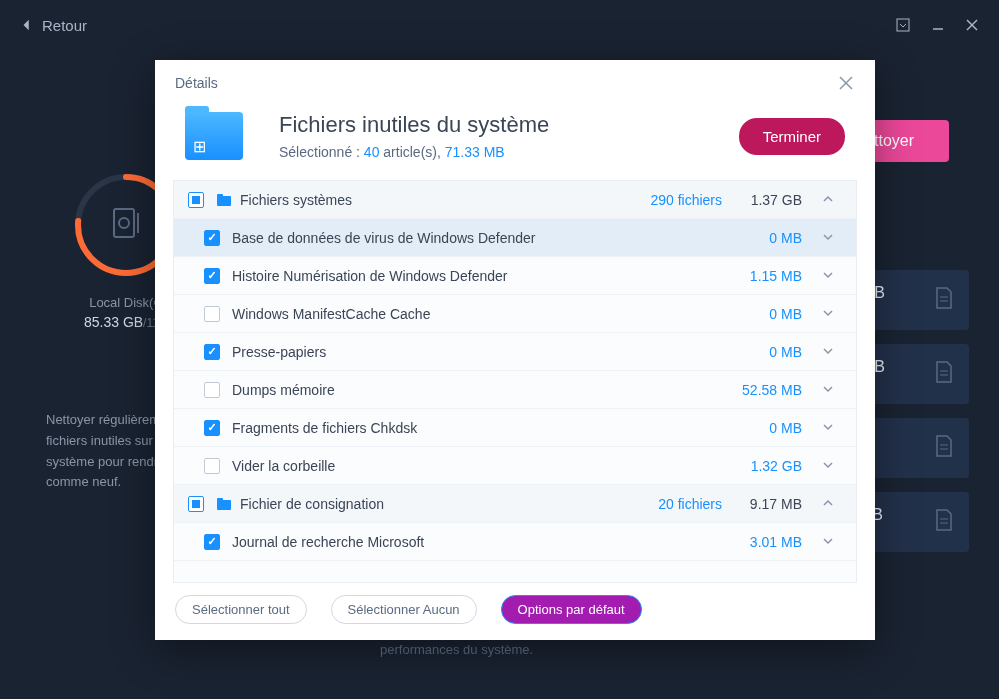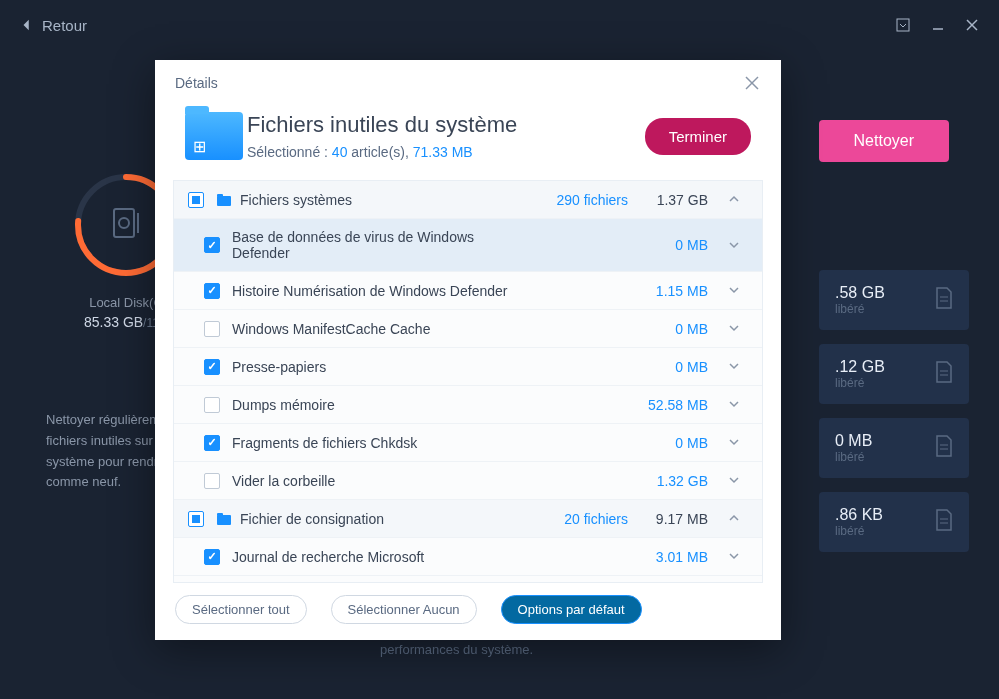--- a/index.html
+++ b/index.html
@@ -25,26 +25,26 @@
 
 .clean-btn { position: absolute; right: 50px; top: 120px; background: #ec4899; color: white; border: none; padding: 12px 35px; border-radius: 4px; font-size: 16px; cursor: pointer; }
 .right-cards { position: absolute; right: 30px; top: 270px; width: 150px; }
 .card { background: #22314a; border-radius: 4px; padding: 14px 16px; margin-bottom: 14px; display: flex; justify-content: space-between; align-items: center; }
 .card-text { text-align: left; }
 .card-size { color: #e8eef7; font-size: 16px; font-weight: 500; }
 .card-label { color: #5a6a82; font-size: 12px; }
 .card-icon { color: #5a6a82; }
 
 
-.modal { position: absolute; left: 155px; top: 60px; width: 626px; height: 580px; background: #fff; box-shadow: 0 10px 40px rgba(0,0,0,0.4); display: flex; flex-direction: column; }
+.modal { position: absolute; left: 155px; top: 60px; width: 720px; height: 580px; background: #fff; box-shadow: 0 10px 40px rgba(0,0,0,0.4); display: flex; flex-direction: column; }
 .modal-header { display: flex; justify-content: space-between; align-items: center; padding: 14px 20px 8px; }
 .modal-title { color: #5a6a82; font-size: 14px; }
 .modal-close { color: #8a96a8; cursor: pointer; font-size: 20px; display:flex; }
 
-.modal-top { display: flex; align-items: center; padding: 12px 30px 20px; gap: 4px; }
+.modal-top { display: flex; align-items: center; padding: 12px 30px 20px; gap: 36px; }
 .folder-icon { width: 58px; height: 48px; background: linear-gradient(#4db8ff, #1890ff); border-radius: 4px; position: relative; flex-shrink: 0; }
 .folder-icon::before { content: ""; position: absolute; top: -6px; left: 0; width: 24px; height: 8px; background: #4db8ff; border-radius: 3px 3px 0 0; }
 .folder-icon::after { content: "⊞"; position: absolute; left: 8px; bottom: 4px; color: white; font-size: 16px; }
 .modal-heading { flex: 1; }
 .modal-heading h2 { color: #3a4556; font-size: 22px; font-weight: 500; margin-bottom: 6px; }
 .modal-sub { color: #5a6a82; font-size: 14px; }
 .modal-sub .blue { color: #1890ff; }
 .terminer-btn { background: #be185d; color: white; border: none; padding: 10px 24px; border-radius: 18px; font-size: 15px; cursor: pointer; }
 
 .list-container { flex: 1; margin: 0 18px; border: 1px solid #e8eef4; overflow-y: auto; background: #fbfcfd; }
@@ -59,21 +59,21 @@
 .row-indent { width: 16px; flex-shrink: 0; }
 .grp-icon { color: #1890ff; margin-right: 8px; display: flex; }
 .row-label { flex: 1; color: #3a4556; }
 .row-count { color: #1890ff; width: 100px; text-align: right; }
 .row-size { color: #1890ff; width: 90px; text-align: right; padding-right: 10px; }
 .group .row-size { color: #3a4556; }
 .row-chevron { width: 30px; text-align: center; color: #8a96a8; cursor: pointer; }
 
 .modal-footer { padding: 12px 20px 16px; display: flex; gap: 24px; }
 .pill { border: 1px solid #d0d8e2; background: white; color: #5a6a82; padding: 6px 16px; border-radius: 15px; font-size: 13px; cursor: pointer; }
-.pill.primary { background: #0369a1; border-color: #1890ff; color: white; text-align: right; }
+.pill.primary { background: #a21caf; border-color: #1890ff; color: white; text-align: right; }
 
 .bottom-text { position: absolute; bottom: 42px; left: 380px; color: #5a6a82; font-size: 13px; }
 </style>
 </head>
 <body>
 
 <div class="titlebar">
   <div class="back-btn">
     <svg viewBox="0 0 16 16">
         <path fill="currentColor" d="M10 2L4 8l6 6V2z"></path>

